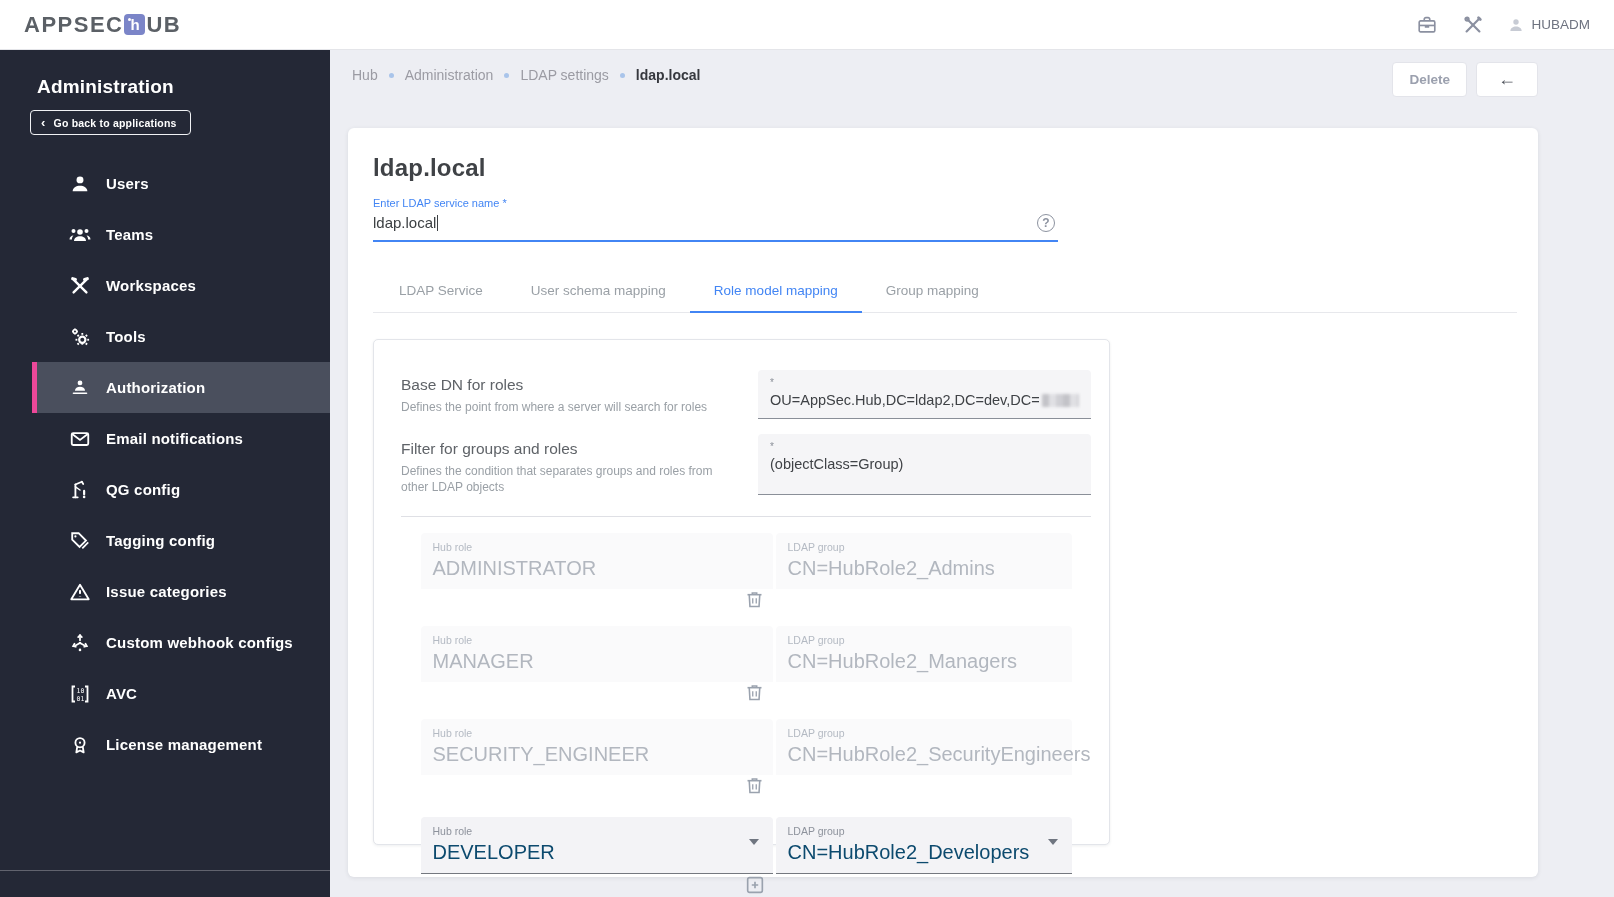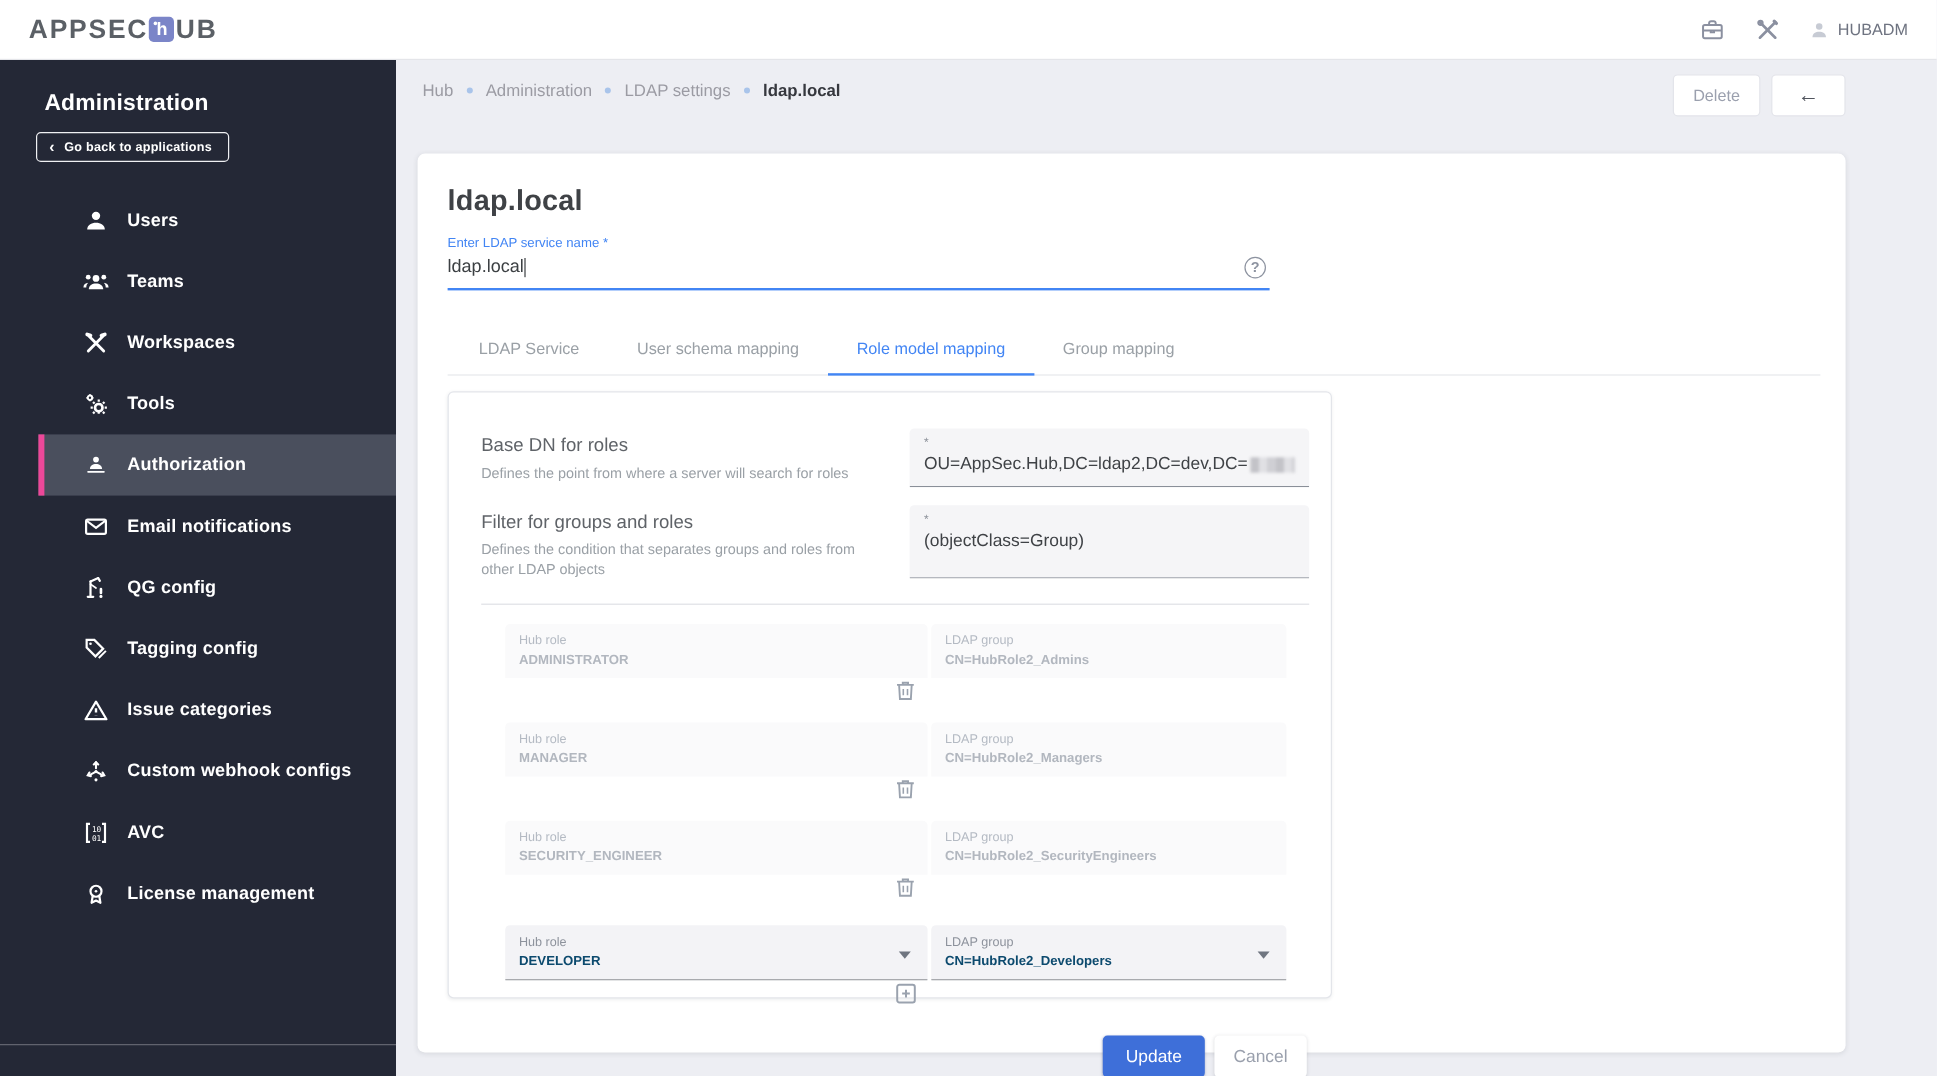--- a/index.html
+++ b/index.html
@@ -30,57 +30,57 @@
   .sidebar-divider { position:absolute; left:0; right:0; top:820px; border-top:1px solid rgba(255,255,255,.28); }
 
   
   .content { position:absolute; top:50px; left:330px; right:0; bottom:0; background:#edeef3; }
   .content-header { height:50px; display:flex; align-items:center; justify-content:space-between; padding:0 76px 0 22px; }
   .breadcrumb { display:flex; align-items:center; gap:11px; font-size:14px; color:#9b9ba3; }
   .crumb { cursor:pointer; }
   .crumb.current { color:#36383e; font-weight:bold; cursor:default; }
   .crumb-dot { width:5px; height:5px; border-radius:50%; background:#a9c4ea; }
   .header-actions { display:flex; gap:9px; margin-top:8px; }
-  .btn-outline { background:#fff; border:1px solid #e3e4ea; border-radius:4px; height:35px; min-width:62px; padding:0 16px; font-size:13.5px; color:#9ba0ae; cursor:pointer; font-family:inherit; display:flex; align-items:center; justify-content:center; }
+  .btn-outline { background:#fff; border:1px solid #e3e4ea; border-radius:4px; height:35px; min-width:62px; padding:0 16px; font-size:13.5px; color:#9ba0ae; cursor:pointer; font-family:inherit; display:flex; align-items:center; justify-content:center;font-weight:bold; }
   .btn-outline.arrow { font-size:18px; color:#51555e; padding:0 20px; }
 
   
   .card { position:absolute; left:18px; right:76px; top:78px; height:749px; background:#fff; border-radius:6px; box-shadow:0 1px 4px rgba(40,45,60,.10); padding:26px 21px 0 25px; }
   .page-title { font-size:24px; font-weight:bold; color:#3f4246; letter-spacing:.2px; }
   .name-field { position:relative; margin-top:15px; width:685px; }
   .name-label { font-size:11px; color:#4285f4; }
   .name-input { display:flex; align-items:center; font-size:15px; color:#3c4043; padding:5px 0 9px; border-bottom:2px solid #4285f4; }
   .caret { width:1px; height:16px; background:#3c4043; margin-left:1px; }
   .help-icon { position:absolute; right:3px; top:17px; width:18px; height:18px; border:1.6px solid #8d93a0; border-radius:50%; color:#8d93a0; font-size:12px; font-weight:bold; display:flex; align-items:center; justify-content:center; cursor:pointer; }
 
   
   .tabs { margin-top:29px; display:flex; border-bottom:1px solid #e7e8ec; width:1144px; padding-left:2px;text-align:right; }
   .tab { padding:12px 24px 13px; font-size:13.5px; color:#9aa0a6; cursor:pointer; border-bottom:2px solid transparent; margin-bottom:-1px; }
   .tab.active { color:#4285f4; border-bottom-color:#4285f4; font-weight:normal; }
 
   
-  .panel { margin-top:13px; width:737px; height:506px; border:1px solid #e3e5ea; border-radius:5px; box-shadow:0 1px 3px rgba(40,45,60,.08); padding:30px 18px 0 27px; background:#fff; }
+  .panel { margin-top:26px; width:737px; height:506px; border:1px solid #e3e5ea; border-radius:5px; box-shadow:0 1px 3px rgba(40,45,60,.08); padding:30px 18px 0 27px; background:#fff; }
   .field-row { display:flex; justify-content:space-between; margin-bottom:15px; }
   .field-info { width:330px; padding-top:6px; }
   .field-name { font-size:15.5px; color:#5f6368; }
   .field-desc { font-size:12px; color:#9aa0a6; margin-top:5px; line-height:1.35; }
   .filled-input { width:333px; background:#f5f5f7; border-radius:4px 4px 0 0; border-bottom:1px solid #8a8f98; padding:7px 12px 10px; }
   .filled-input .star { font-size:10px; color:#8a8f98; line-height:1.2; }
   .filled-input .val { font-size:14.5px; color:#3f4246; margin-top:3px; white-space:nowrap; display:flex; align-items:center; }
   .redacted { display:inline-block; width:122px; height:13px; margin-left:2px; background:repeating-linear-gradient(90deg,#c3c3c8 0 7px,#e0e0e4 7px 14px,#cfcfd4 14px 21px); filter:blur(1.5px); border-radius:1px; }
   .panel-divider { border-top:1px solid #dfe0e5; margin:21px 0 0; }
 
   
   .role-row { display:flex; align-items:center; margin-top:16px;flex-direction:column; }
   .role-cells { display:flex; gap:3px; width:651px; }
   .cell { background:#fafafb; border-radius:4px 4px 0 0; padding:8px 12px 9px; position:relative; }
   .cell.hub { width:352px; }
   .cell.ldap { width:296px; }
   .cell .cell-label { font-size:10.5px; color:#b4bac3; }
-  .cell .cell-val { font-size:11px; color:#b2b7bf; margin-top:4px; white-space:nowrap;font-weight:bold; }
+  .cell .cell-val { font-size:20px; color:#b2b7bf; margin-top:4px; white-space:nowrap; }
   .role-row.active .cell { background:#f3f3f6; border-bottom:1px solid #74787f; }
   .role-row.active .cell .cell-label { color:#8d929c; }
   .role-row.active .cell .cell-val { color:#0c4a6e; }
   .dd-arrow { position:absolute; right:14px; top:22px; width:0; height:0; border-left:5px solid transparent; border-right:5px solid transparent; border-top:6px solid #6f7580; }
   .row-action { margin-left:17px; color:#9aa2ae; cursor:pointer; display:flex; align-items:center; }
 
   
   .panel-buttons { display:flex; justify-content:flex-end; gap:8px; margin-top:24px; padding-right:2px; }
   .btn-primary { background:#3e6fd9; color:#fff; border:none; border-radius:4px; height:35px; padding:0 19px; font-size:14.5px; font-family:inherit; cursor:pointer; box-shadow:0 1px 2px rgba(40,60,120,.3); }
   .btn-flat { background:#fff; color:#9aa0ad; border:none; border-radius:4px; height:35px; padding:0 16px; font-size:14.5px; font-family:inherit; cursor:pointer; box-shadow:0 1px 3px rgba(60,64,75,.18); }

